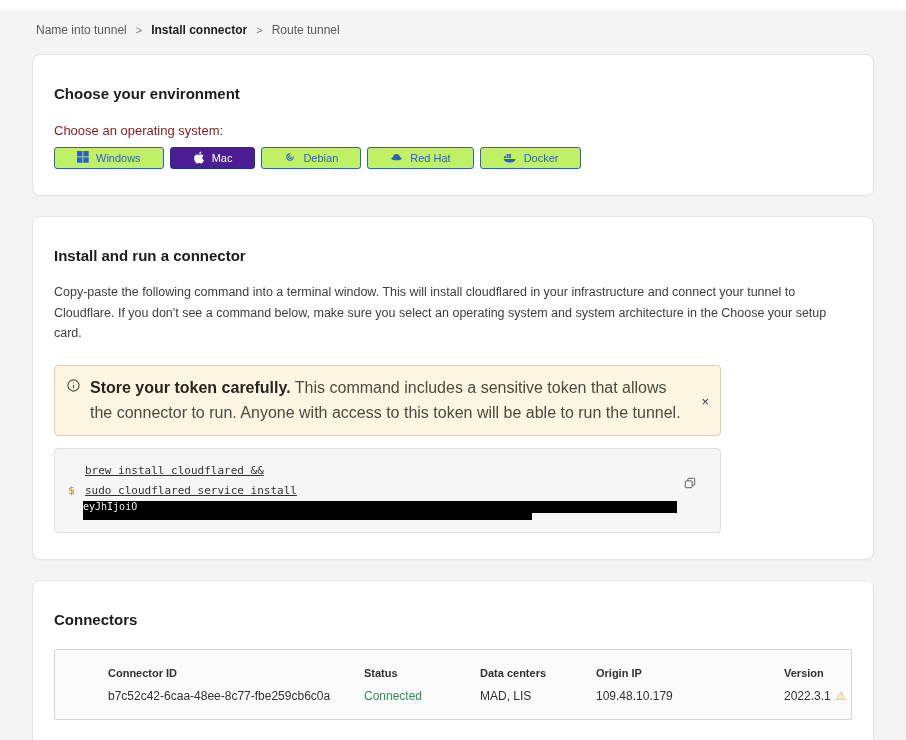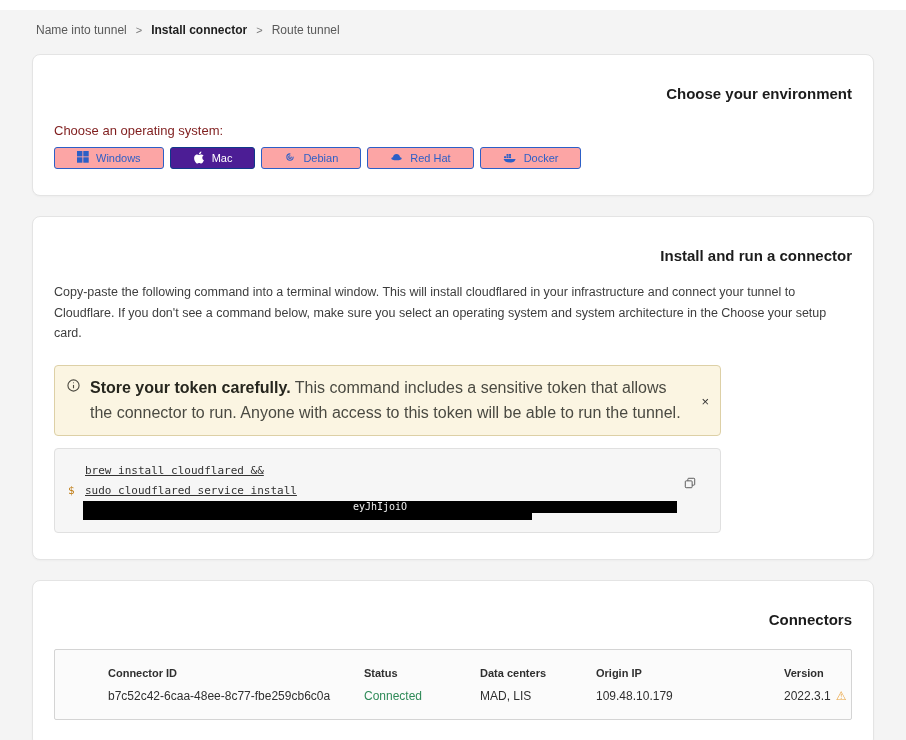--- a/index.html
+++ b/index.html
@@ -24,31 +24,31 @@
 
   .card {
     margin:0 32px 20px 32px;
     background:#ffffff;
     border:1px solid #e4e4e4;
     border-radius:8px;
     padding:30px 21px 26px 21px;
     box-shadow:0 1px 2px rgba(0,0,0,0.03);
   }
   .card h2 {
-    margin:0; font-size:15px; color:#1c1c1c; font-weight:bold;text-align:right;
+    margin:0; font-size:15px; color:#1c1c1c; font-weight:bold;
   }
 
   
   .os-label { font-size:13px; color:#7f1d1d; margin:21px 0 9px 0; }
   .os-row { display:flex; gap:6px; }
   .os-btn {
     display:inline-flex; align-items:center; justify-content:center; gap:7px;
     height:22px; padding:0 22px;
     border:1px solid #2c5fc7; border-radius:3px;
-    background:#fca5a5; color:#2c5fc7;
+    background:#bef264; color:#2c5fc7;
     font-family:"Liberation Sans", sans-serif; font-size:11px;
     cursor:pointer; white-space:nowrap;
   }
   .os-btn.selected { background:#4c1d95; border-color:#10398a; color:#ffffff; }
   .os-btn svg { flex:0 0 auto; }
 
   
   .desc {
     font-size:12.5px; color:#3d3d3d; line-height:1.65;
     margin:18px 0 21px 0; max-width:798px;
@@ -80,21 +80,21 @@
   }
   .prompt {
     position:absolute; left:13px; top:32px;
     color:#c07e18; font-size:11px; line-height:20px;
   }
   .code-line { line-height:20px; white-space:pre;text-decoration:underline; }
   .token-line {
     width:594px; height:12px; margin-left:-2px;
     background:#000000; color:#efefef;
     font-size:10px; line-height:12px; padding-left:0;
-    overflow:hidden; white-space:nowrap;text-align:center;
+    overflow:hidden; white-space:nowrap;
   }
   .redacted-bar {
     width:449px; height:7px; margin-left:-2px; background:#000000;
   }
   .copy-btn {
     position:absolute; right:22px; top:26px;
     background:none; border:none; padding:2px; cursor:pointer;
   }
 
   

